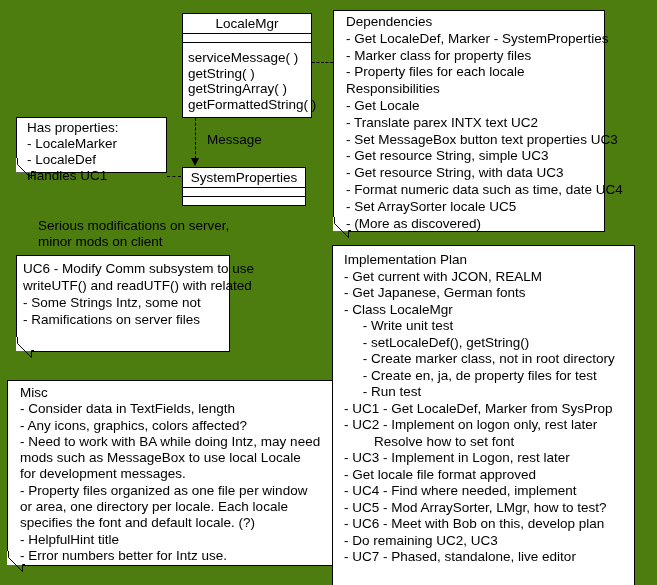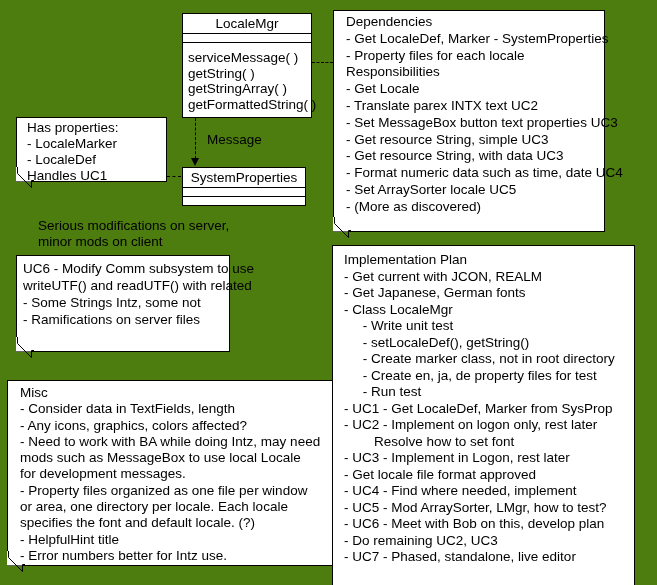--- a/index.html
+++ b/index.html
@@ -54,40 +54,41 @@
   <div class="abs arrow-down" style="left:191px;top:158px;"></div>
   <div class="abs" style="left:207px;top:132px;">Message</div>
 
   <div class="abs class-box" style="left:182px;top:167px;width:124px;height:39px;">
     <div class="class-title">SystemProperties</div>
     <div class="class-attrs"></div>
     <div></div>
   </div>
 
 
-  <div class="abs note lh16" style="left:16px;top:117px;width:151px;height:65px;">
+  <div class="abs note lh16" style="left:16px;top:117px;width:151px;height:56px;">
     <div class="body" style="padding:2px 0 0 10px;">
         <div class="line">Has properties:</div>
         <div class="line">- LocaleMarker</div>
         <div class="line">- LocaleDef</div>
         <div class="line">Handles UC1</div>
       </div>
     <svg class="fold" viewBox="0 0 18 23">
       <rect x="0" y="0" width="2.6" height="13.4" fill="#ffffff"></rect>
       <rect x="0" y="13" width="15.4" height="1.4" fill="#ffffff"></rect>
       <path d="M1.5,0 L1.5,6.5 L15.5,20.5 L15.5,13.5 L18,13.5" fill="none" stroke="#000" stroke-width="1"></path>
     </svg>
   </div>
 
   <div class="abs dash-h" style="left:167px;top:176px;width:14px;"></div>
 
   <div class="abs note lh168" style="left:333px;top:10px;width:272px;height:222px;">
     <div class="body" style="padding:3px 0 0 12px;">
         <div class="line">Dependencies</div>
         <div class="line">- Get LocaleDef, Marker - SystemProperties</div>
+        <div class="line">- Marker class for property files</div>
         <div class="line">- Property files for each locale</div>
         <div class="line">Responsibilities</div>
         <div class="line">- Get Locale</div>
         <div class="line">- Translate parex INTX text UC2</div>
         <div class="line">- Set MessageBox button text properties UC3</div>
         <div class="line">- Get resource String, simple UC3</div>
         <div class="line">- Get resource String, with data UC3</div>
         <div class="line">- Format numeric data such as time, date UC4</div>
         <div class="line">- Set ArraySorter locale UC5</div>
         <div class="line">- (More as discovered)</div>

